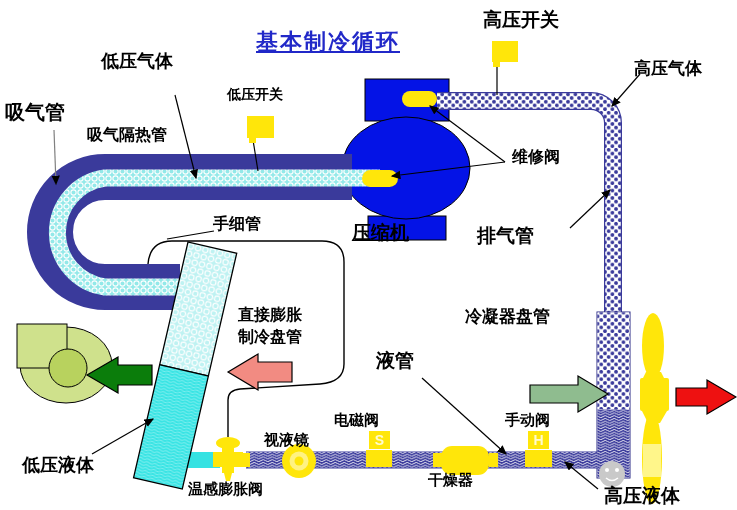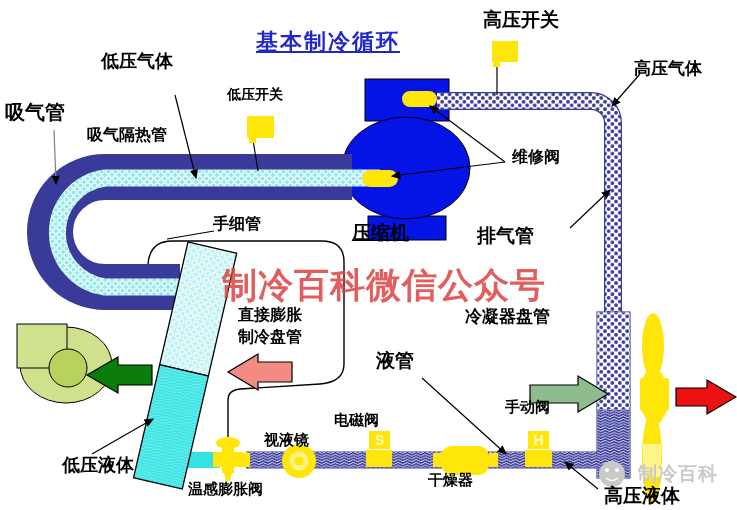--- a/index.html
+++ b/index.html
@@ -169,21 +169,20 @@
   <g>
     <circle cx="612" cy="474" r="13" fill="#c9c9c9"></circle>
     <circle cx="607" cy="470" r="2" fill="#ffffff"></circle>
     <circle cx="617" cy="470" r="2" fill="#ffffff"></circle>
     <path d="M 606 478 Q 612 483 618 478" stroke="#ffffff" stroke-width="1.5" fill="none"></path>
   </g>
 </svg>
 
 <div class="lbl title" style="left:256px;top:30px;text-align:center;">基本制冷循环</div>
 
-<div class="lbl watermark" style="left:222px;top:266px;">制冷百科微信公众号</div>
 
 <div class="lbl" style="left:5px;top:101px;font-size:20px;">吸气管</div>
 <div class="lbl" style="left:101px;top:52px;font-size:18px;">低压气体</div>
 <div class="lbl" style="left:87px;top:126px;font-size:16px;text-align:right;">吸气隔热管</div>
 <div class="lbl" style="left:227px;top:87px;font-size:14px;">低压开关</div>
 <div class="lbl" style="left:473px;top:10px;font-size:19px;margin-left:10px;">高压开关</div>
 <div class="lbl" style="left:634px;top:60px;font-size:17px;">高压气体</div>
 <div class="lbl" style="left:512px;top:148px;font-size:16px;">维修阀</div>
 <div class="lbl" style="left:352px;top:223px;font-size:19px;text-decoration:underline;">压缩机</div>
 <div class="lbl" style="left:477px;top:226px;font-size:19px;">排气管</div>
@@ -191,24 +190,23 @@
 
 <div class="lbl" style="left:238px;top:306px;font-size:16px;">
   <div>直接膨胀</div>
   <div style="margin-top:4px;">制冷盘管</div>
 </div>
 
 <div class="lbl" style="left:465px;top:308px;font-size:17px;">冷凝器盘管</div>
 <div class="lbl" style="left:376px;top:351px;font-size:19px;">液管</div>
 <div class="lbl" style="left:334px;top:412px;font-size:15px;">电磁阀</div>
 <div class="lbl" style="left:264px;top:432px;font-size:15px;">视液镜</div>
-<div class="lbl" style="left:505px;top:399px;font-size:15px;">手动阀</div>
+<div class="lbl" style="left:505px;top:412px;font-size:15px;">手动阀</div>
 <div class="lbl" style="left:428px;top:472px;font-size:15px;">干燥器</div>
 <div class="lbl" style="left:188px;top:481px;font-size:15px;">温感膨胀阀</div>
-<div class="lbl" style="left:22px;top:456px;font-size:18px;margin-left:40px;">低压液体</div>
+<div class="lbl" style="left:22px;top:456px;font-size:18px;">低压液体</div>
 <div class="lbl" style="left:604px;top:486px;font-size:19px;">高压液体</div>
 
 <div class="badge" style="left:369px;top:431px;">S</div>
 <div class="badge" style="left:528px;top:431px;">H</div>
 
-<div class="lbl logo-text" style="left:638px;top:464px;">制冷百科</div>
 
 </div>
 
 </body></html>

